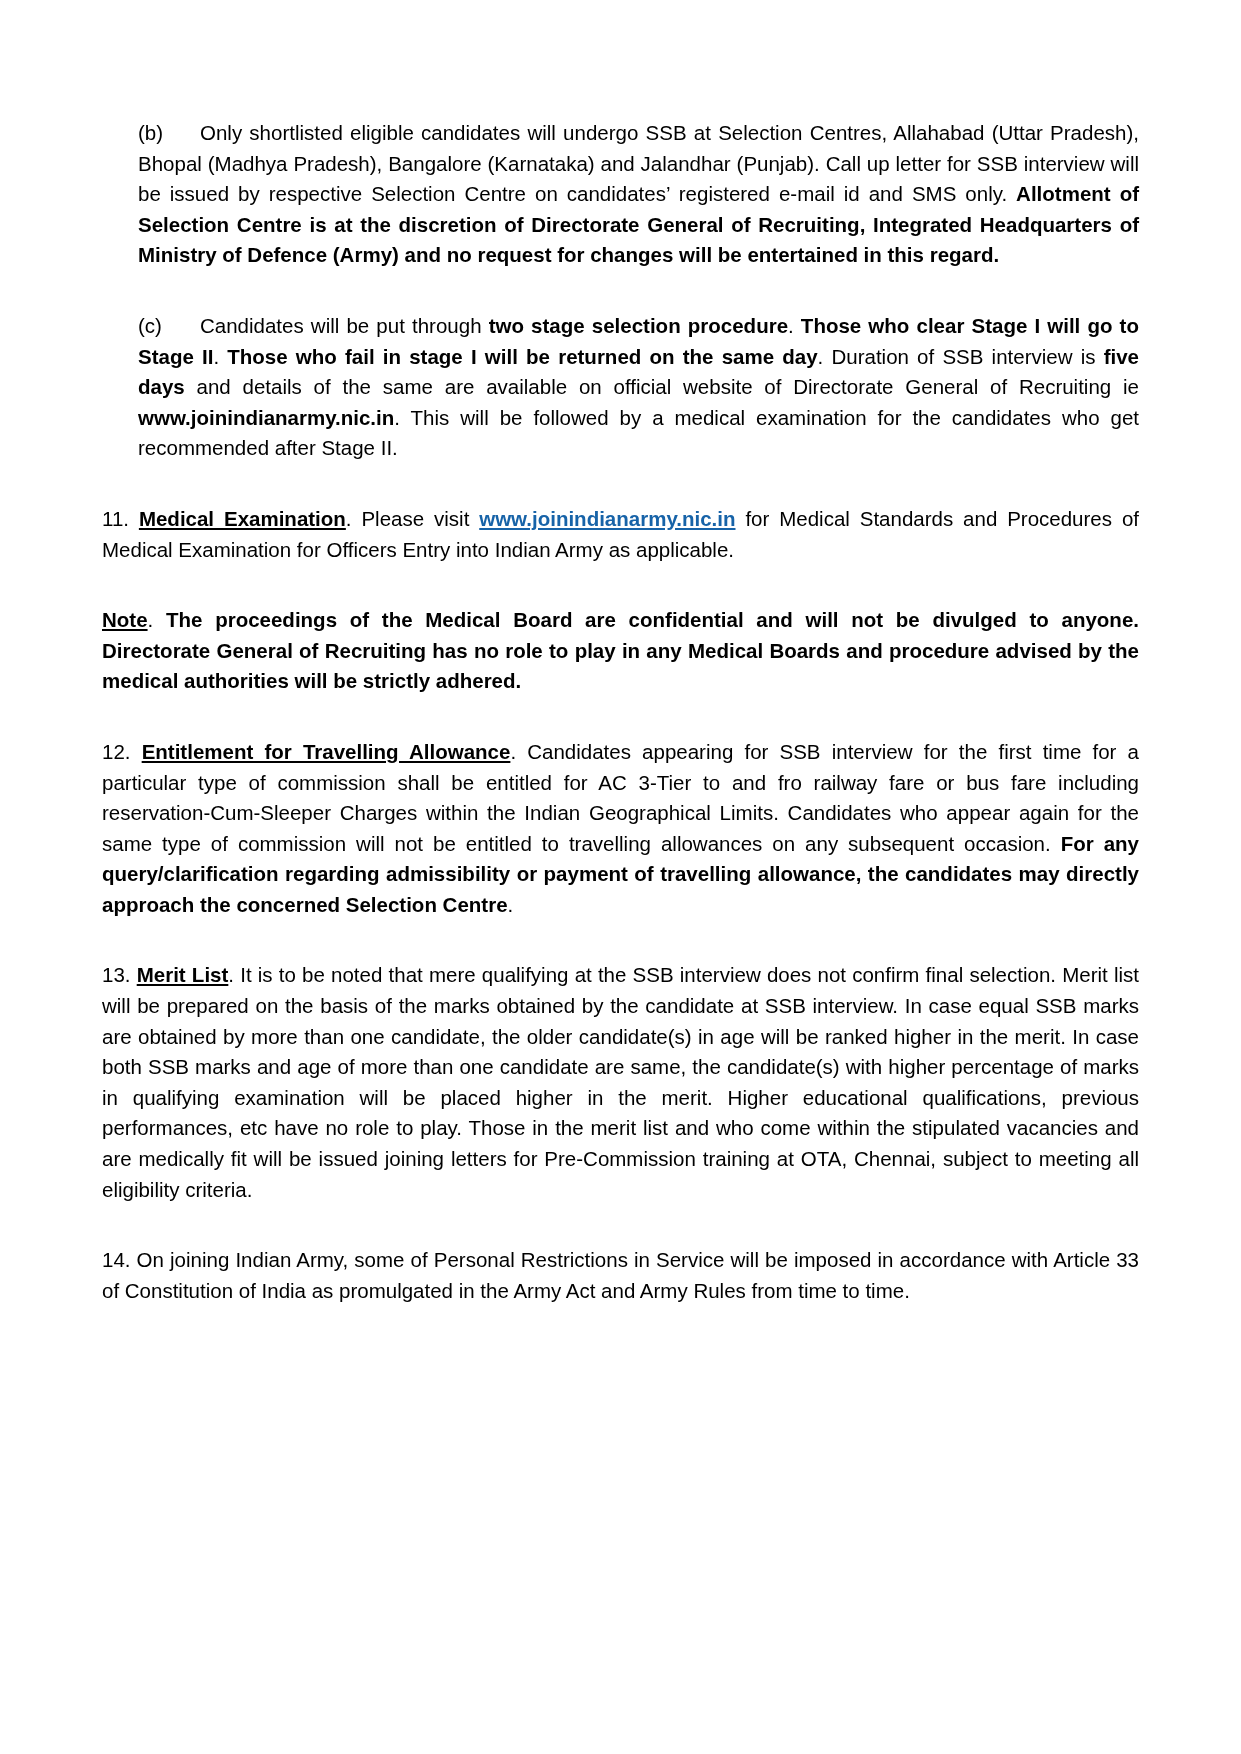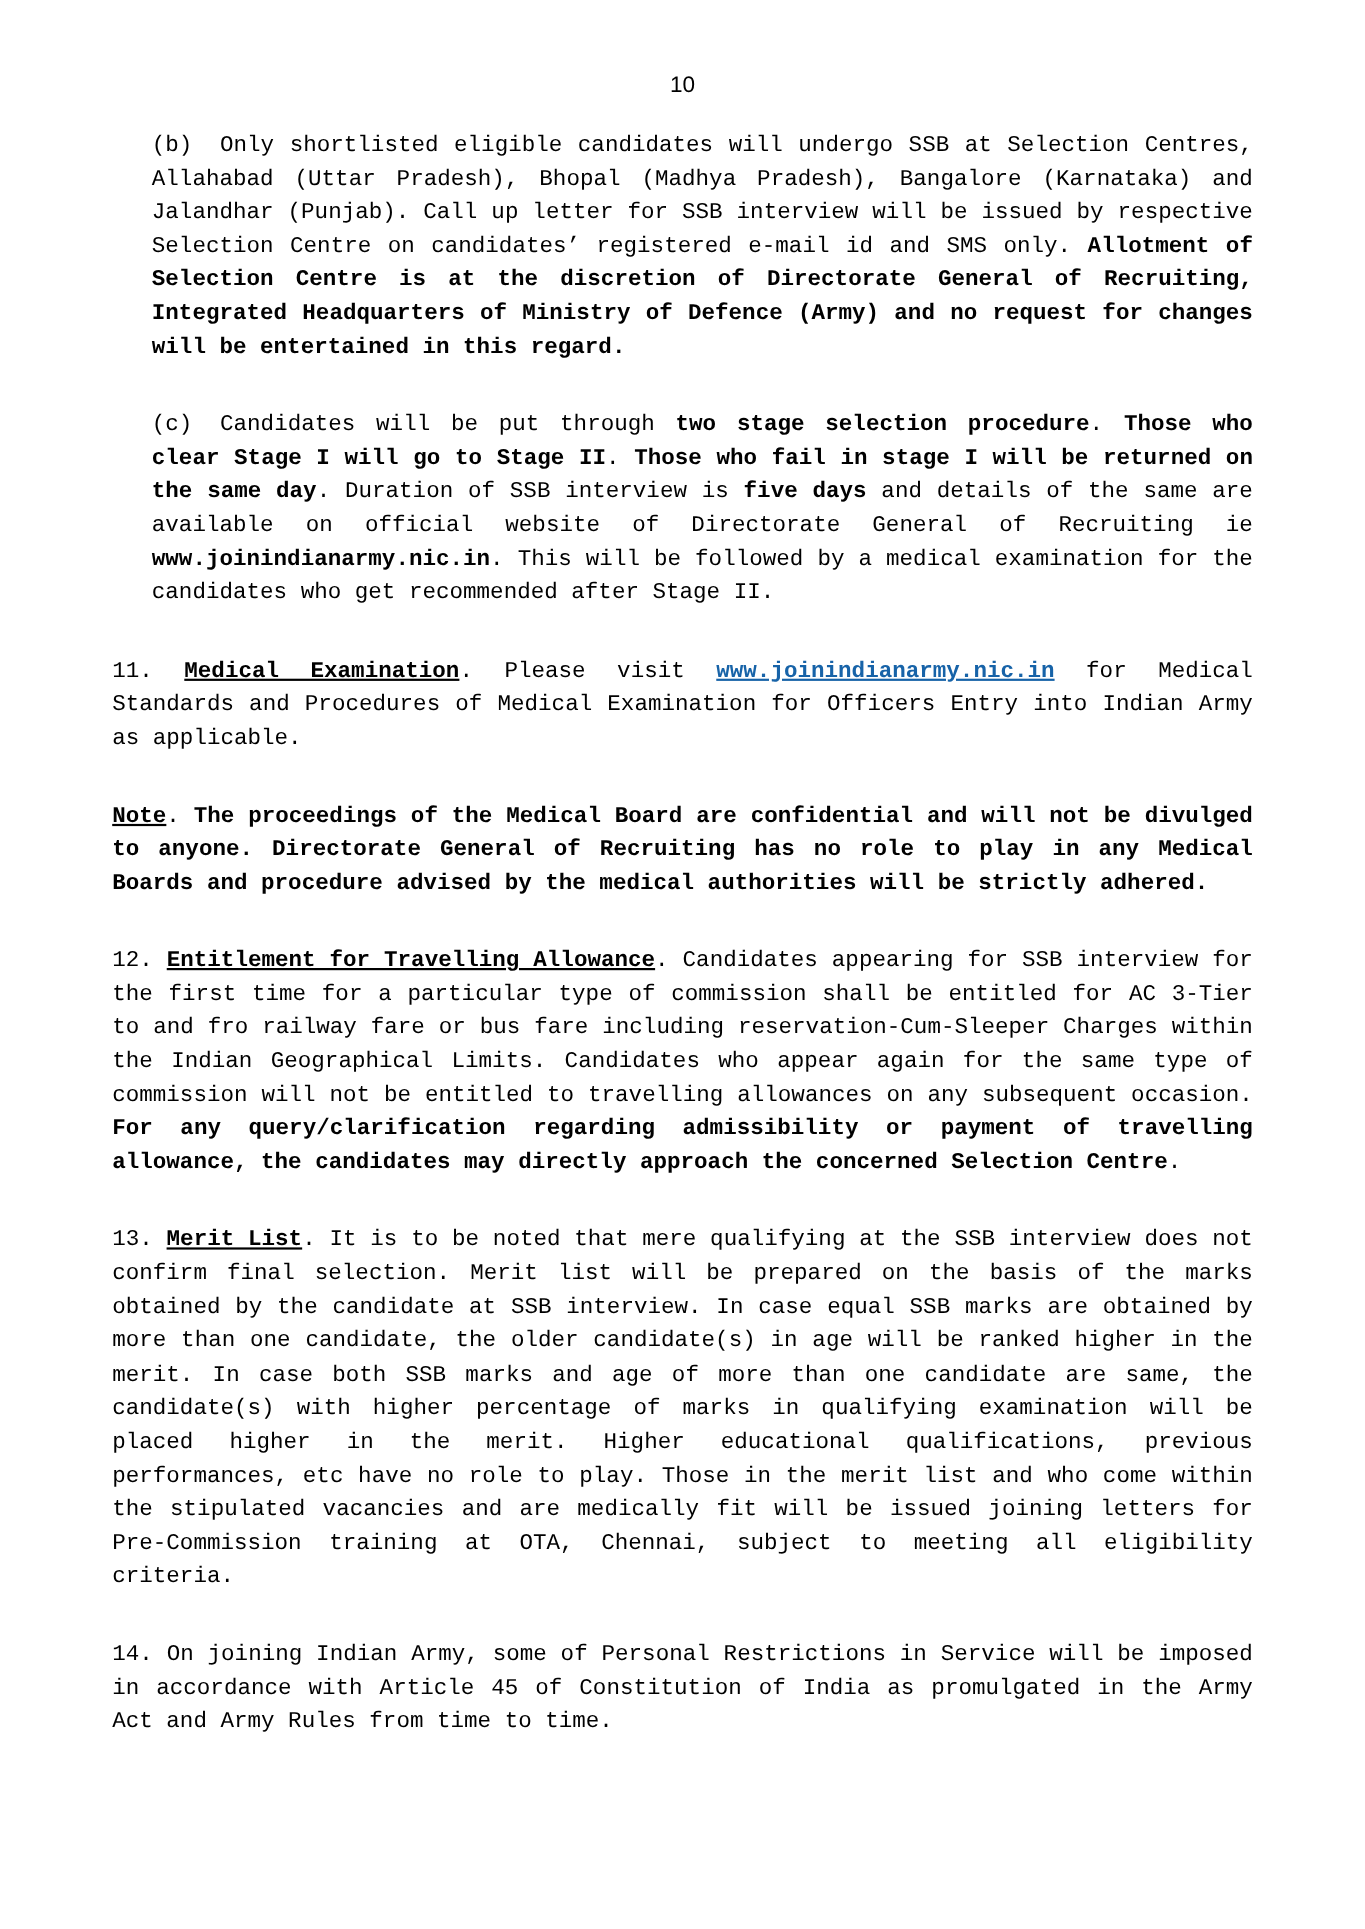--- a/index.html
+++ b/index.html
@@ -34,21 +34,20 @@
     top: 118px;
     width: 1037px;
   }
   p {
     margin: 0;
     font-size: 20.5px;
     line-height: 30.6px;
     text-align: justify;
     text-justify: inter-word;
     color: #000;
-    font-family: Liberation Mono, monospace;
   }
   p.gap {
     margin-top: 40px;
   }
   .indent {
     margin-left: 36px;
     width: 1001px;
   }
   .lbl {
     display: inline-block;
@@ -67,34 +66,33 @@
   }
   .nowrap { white-space: nowrap; }
   
   p { text-align-last: left; }
 </style>
 </head>
 <body>
 
 <div class="page">
 
-  <div class="page-number">10</div>
 
   <div class="content">
 
     <p class="indent"><span class="lbl">(b)</span><span>Only shortlisted eligible candidates will undergo SSB at Selection Centres, Allahabad (Uttar Pradesh), Bhopal (Madhya  Pradesh),  Bangalore  (Karnataka) and Jalandhar (Punjab). Call up letter for SSB interview will be issued by respective Selection Centre on candidates’ registered e-mail id and SMS only. </span><b>Allotment of Selection Centre is at the discretion of Directorate General of Recruiting, Integrated Headquarters of Ministry of Defence (Army) and no request for changes will be entertained in this regard.</b></p>
 
     <p class="indent gap"><span class="lbl">(c)</span><span>Candidates will be  put through </span><b>two stage selection procedure</b><span>.   </span><b>Those who clear Stage I will go to Stage II</b><span>. </span><b>Those who fail in  stage  I will  be returned on the same day</b><span>. Duration of SSB interview is </span><b>five days</b><span> and details of the same are available on official website of Directorate General of Recruiting ie </span><b class="nowrap">www.joinindianarmy.nic.in</b><span>. This will  be  followed  by  a  medical  examination  for the candidates who get recommended after Stage II.</span></p>
 
 
     <p class="gap"><span>11.</span> <b><u>Medical   Examination</u></b><span>.   Please   visit   </span><a class="link nowrap" href="#">www.joinindianarmy.nic.in</a><span>  for  Medical Standards and Procedures of Medical Examination for Officers Entry into Indian Army as applicable.</span></p>
 
     <p class="gap"><b><u>Note</u></b><span>.  </span><b>The proceedings of the Medical Board are confidential and will not be divulged to anyone. Directorate General of Recruiting has no role  to play in any Medical Boards and procedure advised by the medical authorities will be strictly adhered.</b></p>
 
     <p class="gap"><span>12.</span> <b><u>Entitlement for Travelling Allowance</u></b><span>.   Candidates appearing for SSB interview for the first time for a particular type of commission shall be entitled for AC 3-Tier to and fro railway fare or bus fare including reservation-Cum-Sleeper Charges within the Indian Geographical Limits. Candidates who appear again for the same type of commission will not be entitled to travelling allowances on any subsequent occasion. </span><b>For any query/clarification regarding admissibility or payment of travelling allowance, the candidates may directly approach the concerned Selection Centre</b><span>.</span></p>
 
     <p class="gap"><span>13.</span> <b><u>Merit List</u></b><span>. It is to be noted that mere qualifying at the SSB interview does not confirm final selection. Merit list will be prepared on the basis of the marks obtained by the candidate at SSB interview. In case equal SSB marks are obtained by more than one candidate, the older candidate(s) in age will be ranked higher in the merit. In case both SSB marks and age of more than one candidate are same, the candidate(s) with higher percentage of marks in qualifying examination will be placed higher in the merit. Higher educational qualifications, previous performances, etc have no role to play. Those in the  merit  list  and  who come within the stipulated vacancies and are medically fit will be issued joining letters for Pre-Commission training at OTA, Chennai, subject to meeting all eligibility criteria.</span></p>
 
-    <p class="gap"><span>14.</span> <span>On joining Indian Army, some of Personal Restrictions in Service will be imposed in accordance with Article 45 of Constitution of India as promulgated in the Army Act and Army Rules from time to time.</span></p>
+    <p class="gap"><span>14.</span> <span>On joining Indian Army, some of Personal Restrictions in Service will be imposed in accordance with Article 33 of Constitution of India as promulgated in the Army Act and Army Rules from time to time.</span></p>
 
 
   </div>
 </div>
 
 </body></html>

